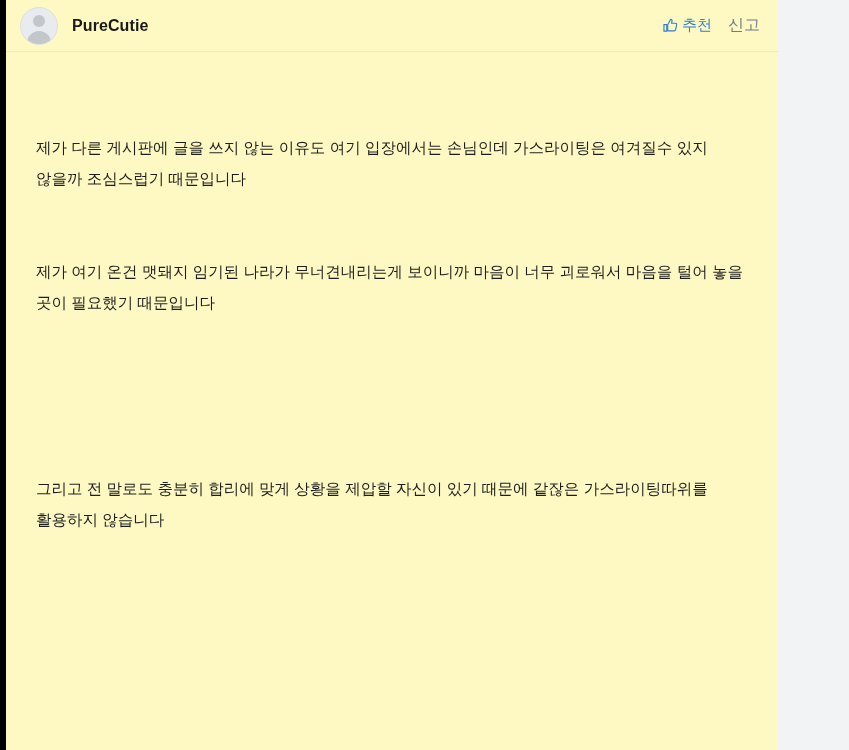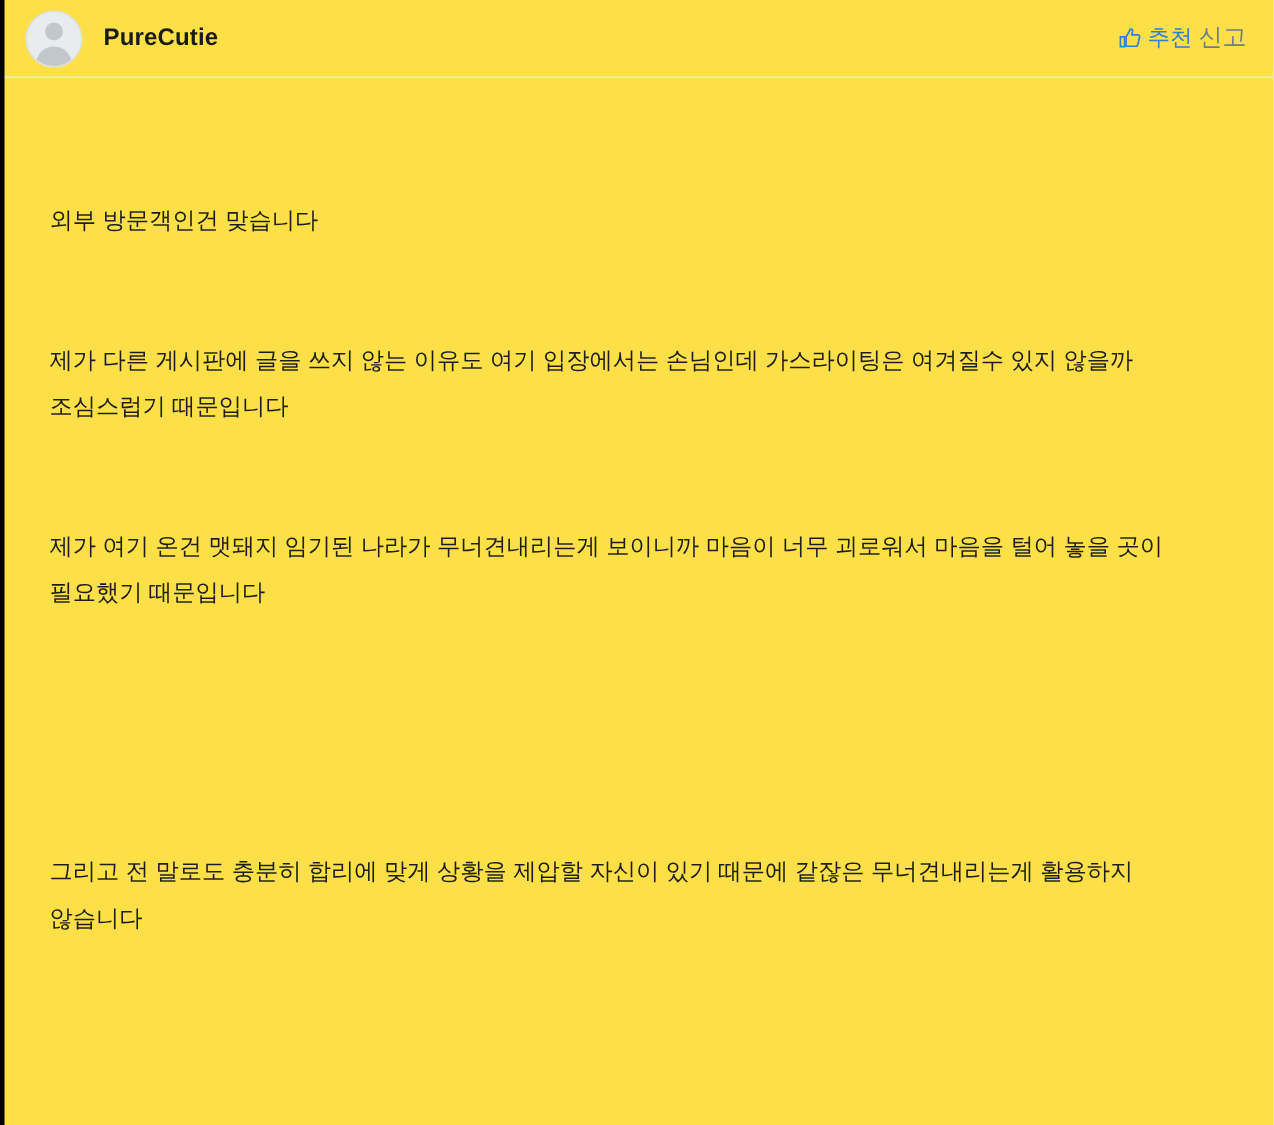--- a/index.html
+++ b/index.html
@@ -2,27 +2,27 @@
 <html><head>
 <meta charset="utf-8">
 <style>
   html, body {
     margin: 0;
     padding: 0;
     background: #f1f3f5;
     font-family: "Liberation Sans", sans-serif;
   }
   #page {
-    width: 849px;
+    width: 778px;
     height: 750px;
-    background: #fde047;
+    background: #fef9c3;
     box-sizing: border-box;
     position: relative;
     overflow: hidden;
-    border-left: 3px solid #000000;
+    border-left: 6px solid #000000;
   }
   .post-header {
     display: flex;
     align-items: center;
     padding: 10px 18px 10px 14px;
     border-bottom: 1px solid #e3e6ea;
     height: 52px;
     box-sizing: border-box;
   }
   .avatar {
@@ -61,21 +61,21 @@
     margin-left: 14px;
     font-size: 16px;
     font-weight: bold;
     color: #1a1a1a;
     letter-spacing: 0.1px;
   }
   .header-actions {
     margin-left: auto;
     display: flex;
     align-items: center;
-    gap: 4px;
+    gap: 16px;
   }
   .recommend {
     display: flex;
     align-items: center;
     gap: 4px;
     color: #2b7fd4;
     font-size: 15px;
     cursor: pointer;
   }
   .thumb-icon {
@@ -121,25 +121,24 @@
             <path d="M5 7.2 L8.2 1.4 C9.4 1.4 9.9 2.2 9.6 3.3 L9.1 5.6 L13.3 5.6 C14.2 5.6 14.8 6.3 14.6 7.1 L13.5 12.2 C13.35 13.1 12.8 13.7 12 13.7 L5 13.7 Z" fill="none" stroke="#2b7fd4" stroke-width="1.2" stroke-linejoin="round"></path>
           </svg>
         </span>
         <span>추천</span>
       </div>
       <div class="report">신고</div>
     </div>
   </div>
 
   <div class="post-body">
-    <p>외부 방문객인건 맞습니다</p>
     <p>제가 다른 게시판에 글을 쓰지 않는 이유도 여기 입장에서는 손님인데 가스라이팅은 여겨질수 있지 않을까 조심스럽기 때문입니다</p>
     <p>제가 여기 온건 맷돼지 임기된 나라가 무너견내리는게 보이니까 마음이 너무 괴로워서 마음을 털어 놓을 곳이 필요했기 때문입니다</p>
     <div class="blank-line"></div>
-    <p>그리고 전 말로도 충분히 합리에 맞게 상황을 제압할 자신이 있기 때문에 같잖은 무너견내리는게 활용하지 않습니다</p>
+    <p>그리고 전 말로도 충분히 합리에 맞게 상황을 제압할 자신이 있기 때문에 같잖은 가스라이팅따위를 활용하지 않습니다</p>
     
     
     
     
     
     
   </div>
 
 </div>
 

